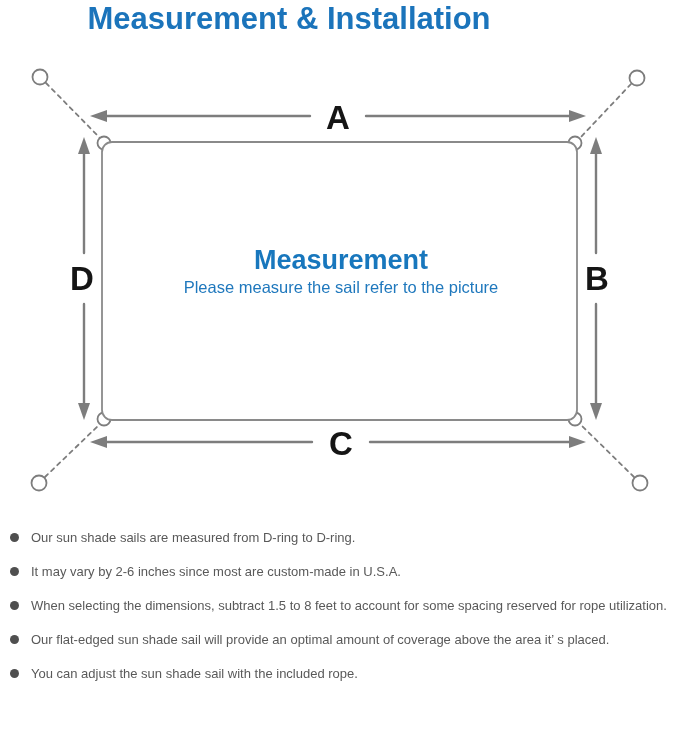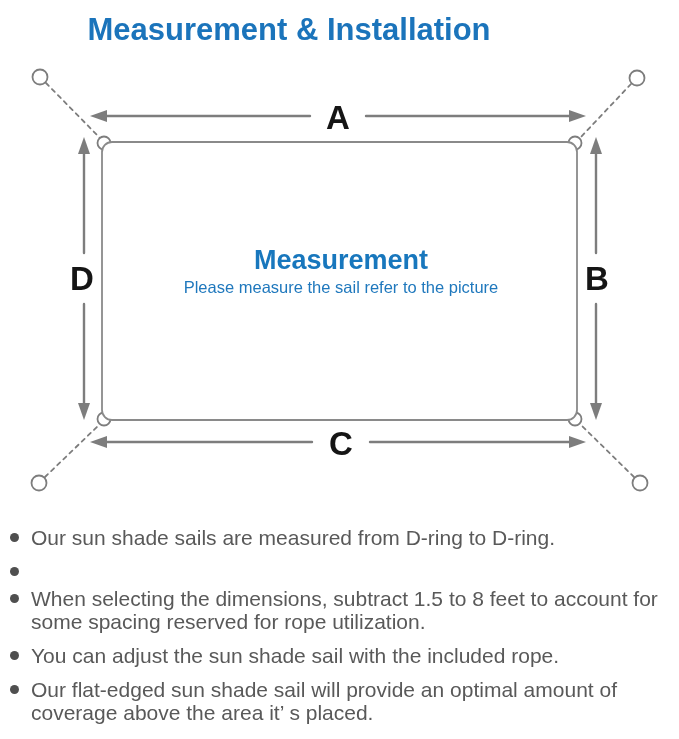--- a/index.html
+++ b/index.html
@@ -5,21 +5,21 @@
   html,body{margin:0;padding:0;}
   body{
     width:679px;height:739px;
     background:#ffffff;
     font-family:"Liberation Sans","DejaVu Sans",sans-serif;
     position:relative;
     overflow:hidden;
   }
   .page-title{
     position:absolute;top:0;left:0;width:578px;
-    margin:0;padding-top:12px;
+    margin:0;padding-top:1px;
     text-align:center;
     font-size:31px;font-weight:bold;
     color:#1b74bb;
     letter-spacing:0px;
   }
   .diagram-svg{
     position:absolute;top:0;left:0;
   }
   .svg-side-label{
     font-family:"Liberation Sans","DejaVu Sans",sans-serif;
@@ -34,21 +34,21 @@
     font-size:16.5px;fill:#1f78bd;
   }
   .notes{
     position:absolute;top:526px;left:8px;width:665px;
     margin:0;padding:0;list-style:none;
   }
   .notes li{
     display:flex;align-items:flex-start;
     margin:0 0 11px 0;
     color:#595959;
-    font-size:21px;line-height:23px;
+    font-size:13px;line-height:23px;
   }
   .bullet-dot{
     width:9px;height:9px;border-radius:50%;
     background:#4f4f4f;
     margin:7px 12px 0 2px;
     flex-shrink:0;
   }
 </style>
 </head>
 <body>
@@ -117,26 +117,27 @@
   <text class="svg-center-sub" x="341" y="293" text-anchor="middle">Please measure the sail refer to the picture</text>
 </svg>
 
 <ul class="notes">
   <li>
     <span class="bullet-dot"></span>
     <span>Our sun shade sails are measured from D-ring to D-ring.</span>
   </li>
   <li>
     <span class="bullet-dot"></span>
+    <span>It may vary by 2-6 inches since most are custom-made in U.S.A.</span>
   </li>
   <li>
     <span class="bullet-dot"></span>
     <span>When selecting the dimensions, subtract 1.5 to 8 feet to account for some spacing reserved for rope utilization.</span>
   </li>
   <li>
     <span class="bullet-dot"></span>
-    <span>You can adjust the sun shade sail with the included rope.</span>
+    <span>Our flat-edged sun shade sail will provide an optimal amount of coverage above the area it’ s placed.</span>
   </li>
   <li>
     <span class="bullet-dot"></span>
-    <span>Our flat-edged sun shade sail will provide an optimal amount of coverage above the area it’ s placed.</span>
+    <span>You can adjust the sun shade sail with the included rope.</span>
   </li>
 </ul>
 
 </body></html>

